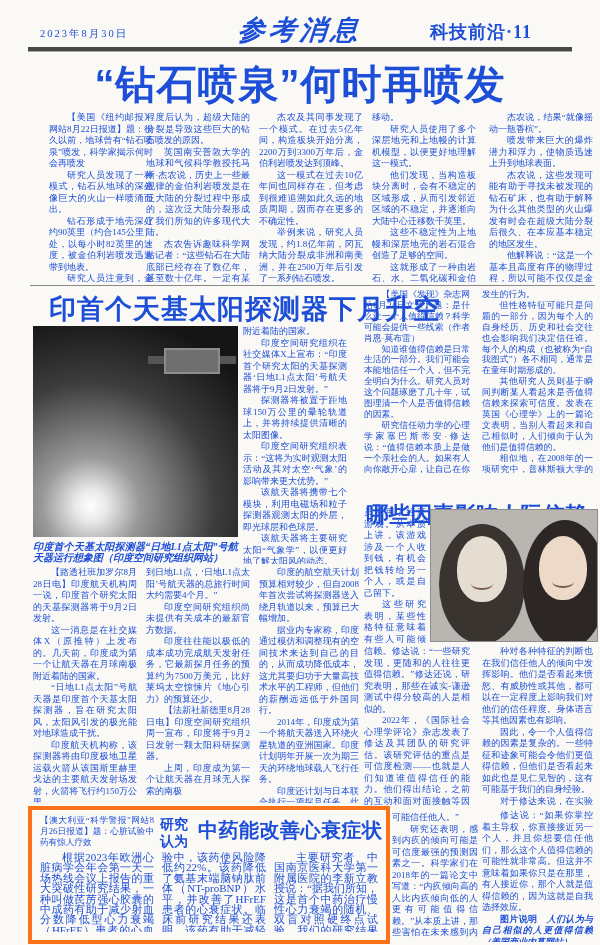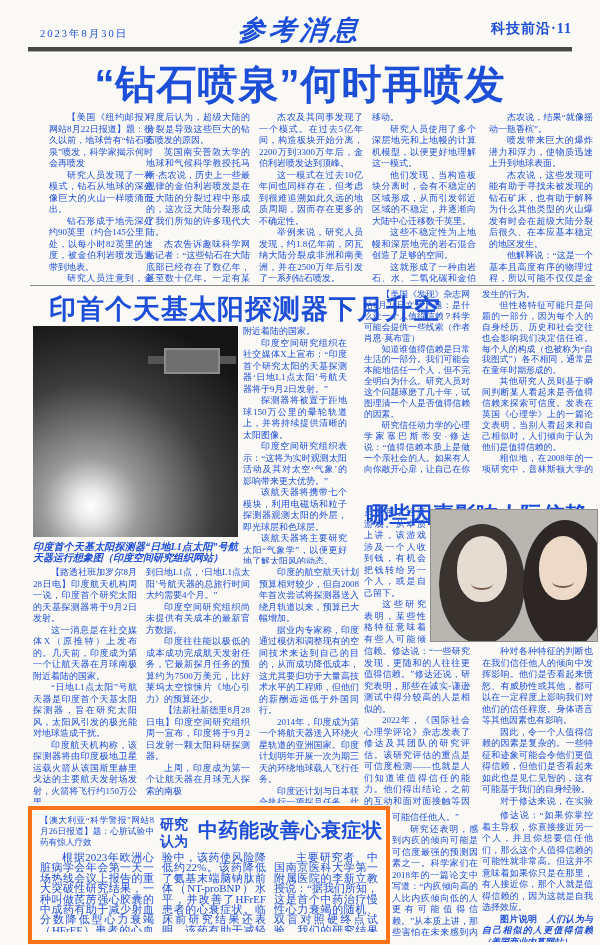--- a/index.html
+++ b/index.html
@@ -1,21 +1,21 @@
 <!DOCTYPE html>
 <html><head>
 <meta charset="utf-8">
 <style>
   html,body{margin:0;padding:0;background:#e9e7e2;}
   .page{position:relative;width:600px;height:945px;margin:0 auto;background:#faf9f5;color:#1d4ed8;
         font-family:"Liberation Serif","DejaVu Serif",serif;overflow:hidden;}
   .hdr-date{position:absolute;left:40px;top:27px;font-size:10.5px;letter-spacing:2px;}
   .masthead{position:absolute;left:220px;top:12px;width:160px;text-align:center;font-size:27px;
         font-style:italic;font-weight:bold;letter-spacing:4px;transform:skewX(-4deg);}
-  .section{position:absolute;left:430px;top:20px;width:142px;text-align:right;font-size:14px;font-weight:bold;letter-spacing:1px;}
+  .section{position:absolute;left:430px;top:20px;width:142px;text-align:left;font-size:18px;font-weight:bold;letter-spacing:1px;}
   .hdr-rule{position:absolute;left:28px;top:47px;width:544px;height:4px;background:#474747;border-bottom:1px solid #a8a8a8;}
   .h1{position:absolute;left:30px;top:57px;width:540px;text-align:center;font-size:40px;font-weight:900;
         font-family:"Liberation Sans","DejaVu Sans",sans-serif;letter-spacing:1px;}
   .col{position:absolute;font-size:9px;line-height:11.5px;text-align:justify;overflow:hidden;}
   .col p{margin:0;text-indent:2em;}
   .col.cont p:first-child{text-indent:0;}
   .rule{position:absolute;background:#8a8a8a;height:1px;}
   .h2{position:absolute;left:33px;top:291px;width:424px;text-align:center;font-size:27px;font-weight:900;
         font-family:"Liberation Sans","DejaVu Sans",sans-serif;letter-spacing:1px;}
   .photo1{position:absolute;left:33px;top:326px;width:205px;height:211px;background:#151515;overflow:hidden;}

